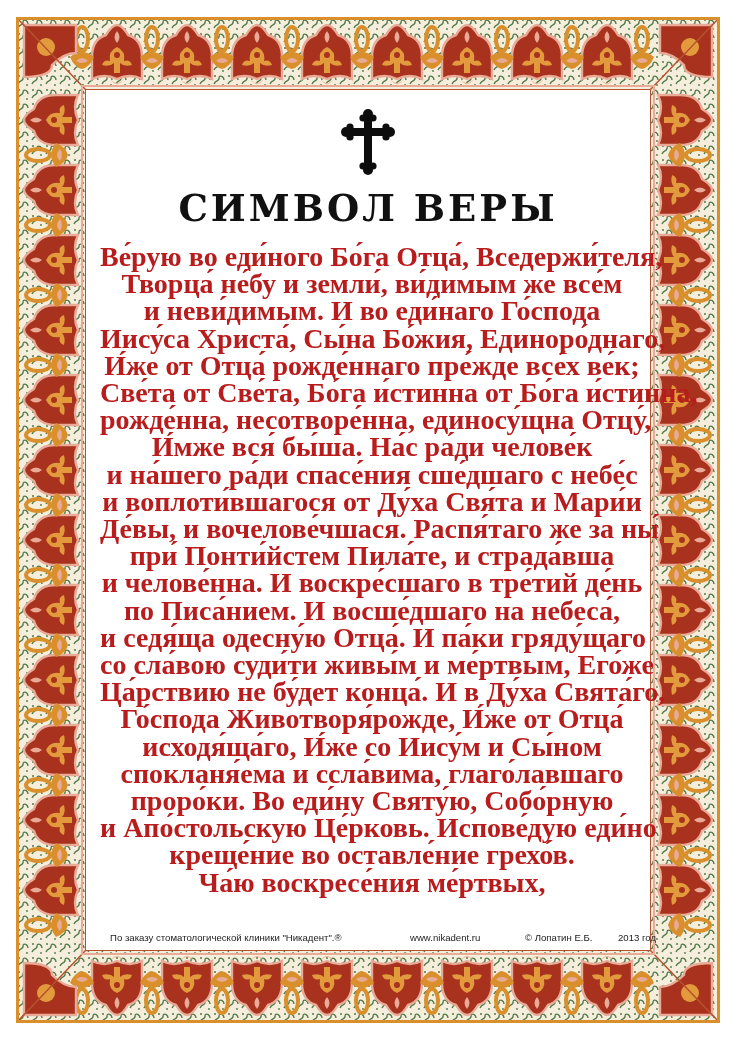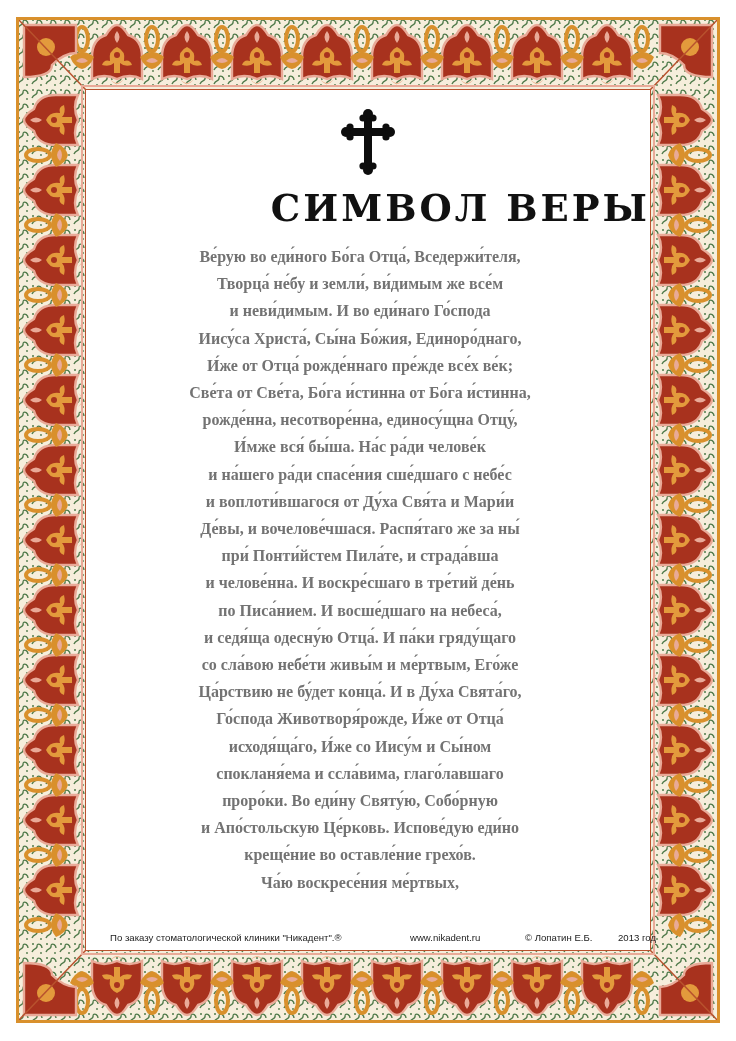--- a/index.html
+++ b/index.html
@@ -9,30 +9,30 @@
 
   
   .frame { position: absolute; left: 16px; top: 17px; width: 704px; height: 1006px; }
   .frame svg { display: block; }
 
   .inner { position: absolute; left: 86px; top: 90px; width: 564px; height: 860px; background: #ffffff; }
 
   .cross { position: absolute; left: 341px; top: 109px; width: 54px; height: 66px; }
 
   .title {
-    position: absolute; left: 86px; top: 186px; width: 564px; text-align: right;
+    position: absolute; left: 86px; top: 186px; width: 564px; text-align: center;
     font-family: "DejaVu Serif", "Liberation Serif", serif; font-weight: bold;
     font-size: 37px; letter-spacing: 3px; color: #111111; line-height: 44px;
     transform: scaleY(1.02);
   }
 
   .body-text {
-    position: absolute; left: 88px; top: 243px; width: 544px; text-align: center;
+    position: absolute; left: 100px; top: 243px; width: 544px; text-align: center;
     font-family: "Liberation Serif", "DejaVu Serif", serif; font-weight: bold;
-    font-size: 16px; line-height: 27.2px; color: #737373;
+    font-size: 28px; line-height: 27.2px; color: #b91c1c;
   }
   .body-text .line { display: block; white-space: nowrap; }
 
   .footer {
     position: absolute; left: 94px; top: 932px; width: 548px; height: 16px;
     font-family: "Liberation Sans", "DejaVu Sans", sans-serif; font-size: 9.6px; color: #222222; margin-left: 16px;
   }
   .footer span { position: absolute; top: 0; white-space: nowrap; }
   .footer .f1 { left: 0; }
   .footer .f2 { left: 300px; }
@@ -243,21 +243,21 @@
     <span class="line">Све́та от Све́та, Бо́га и́стинна от Бо́га и́стинна,</span>
     <span class="line">рожде́нна, несотворе́нна, единосу́щна Отцу́,</span>
     <span class="line">И́мже вся́ бы́ша. На́с ра́ди челове́к</span>
     <span class="line">и на́шего ра́ди спасе́ния сше́дшаго с небе́с</span>
     <span class="line">и воплоти́вшагося от Ду́ха Свя́та и Мари́и</span>
     <span class="line">Де́вы, и вочелове́чшася. Распя́таго же за ны́</span>
     <span class="line">при́ Понти́йстем Пила́те, и страда́вша</span>
     <span class="line">и челове́нна. И воскре́сшаго в тре́тий де́нь</span>
     <span class="line">по Писа́нием. И восше́дшаго на небеса́,</span>
     <span class="line">и седя́ща одесну́ю Отца́. И па́ки гряду́щаго</span>
-    <span class="line">со сла́вою небе́ти живы́м и ме́ртвым, Его́же</span>
+    <span class="line">со сла́вою суди́ти живы́м и ме́ртвым, Его́же</span>
     <span class="line">Ца́рствию не бу́дет конца́. И в Ду́ха Свята́го,</span>
     <span class="line">Го́спода Животворя́рожде, И́же от Отца́</span>
     <span class="line">исходя́ща́го, И́же со Иису́м и Сы́ном</span>
     <span class="line">спокланя́ема и ссла́вима, глаго́лавшаго</span>
     <span class="line">проро́ки. Во еди́ну Святу́ю, Собо́рную</span>
     <span class="line">и Апо́стольскую Це́рковь. Испове́дую еди́но</span>
     <span class="line">креще́ние во оставле́ние грехо́в.</span>
     <span class="line">Ча́ю воскресе́ния ме́ртвых,</span>
   </div>
 

